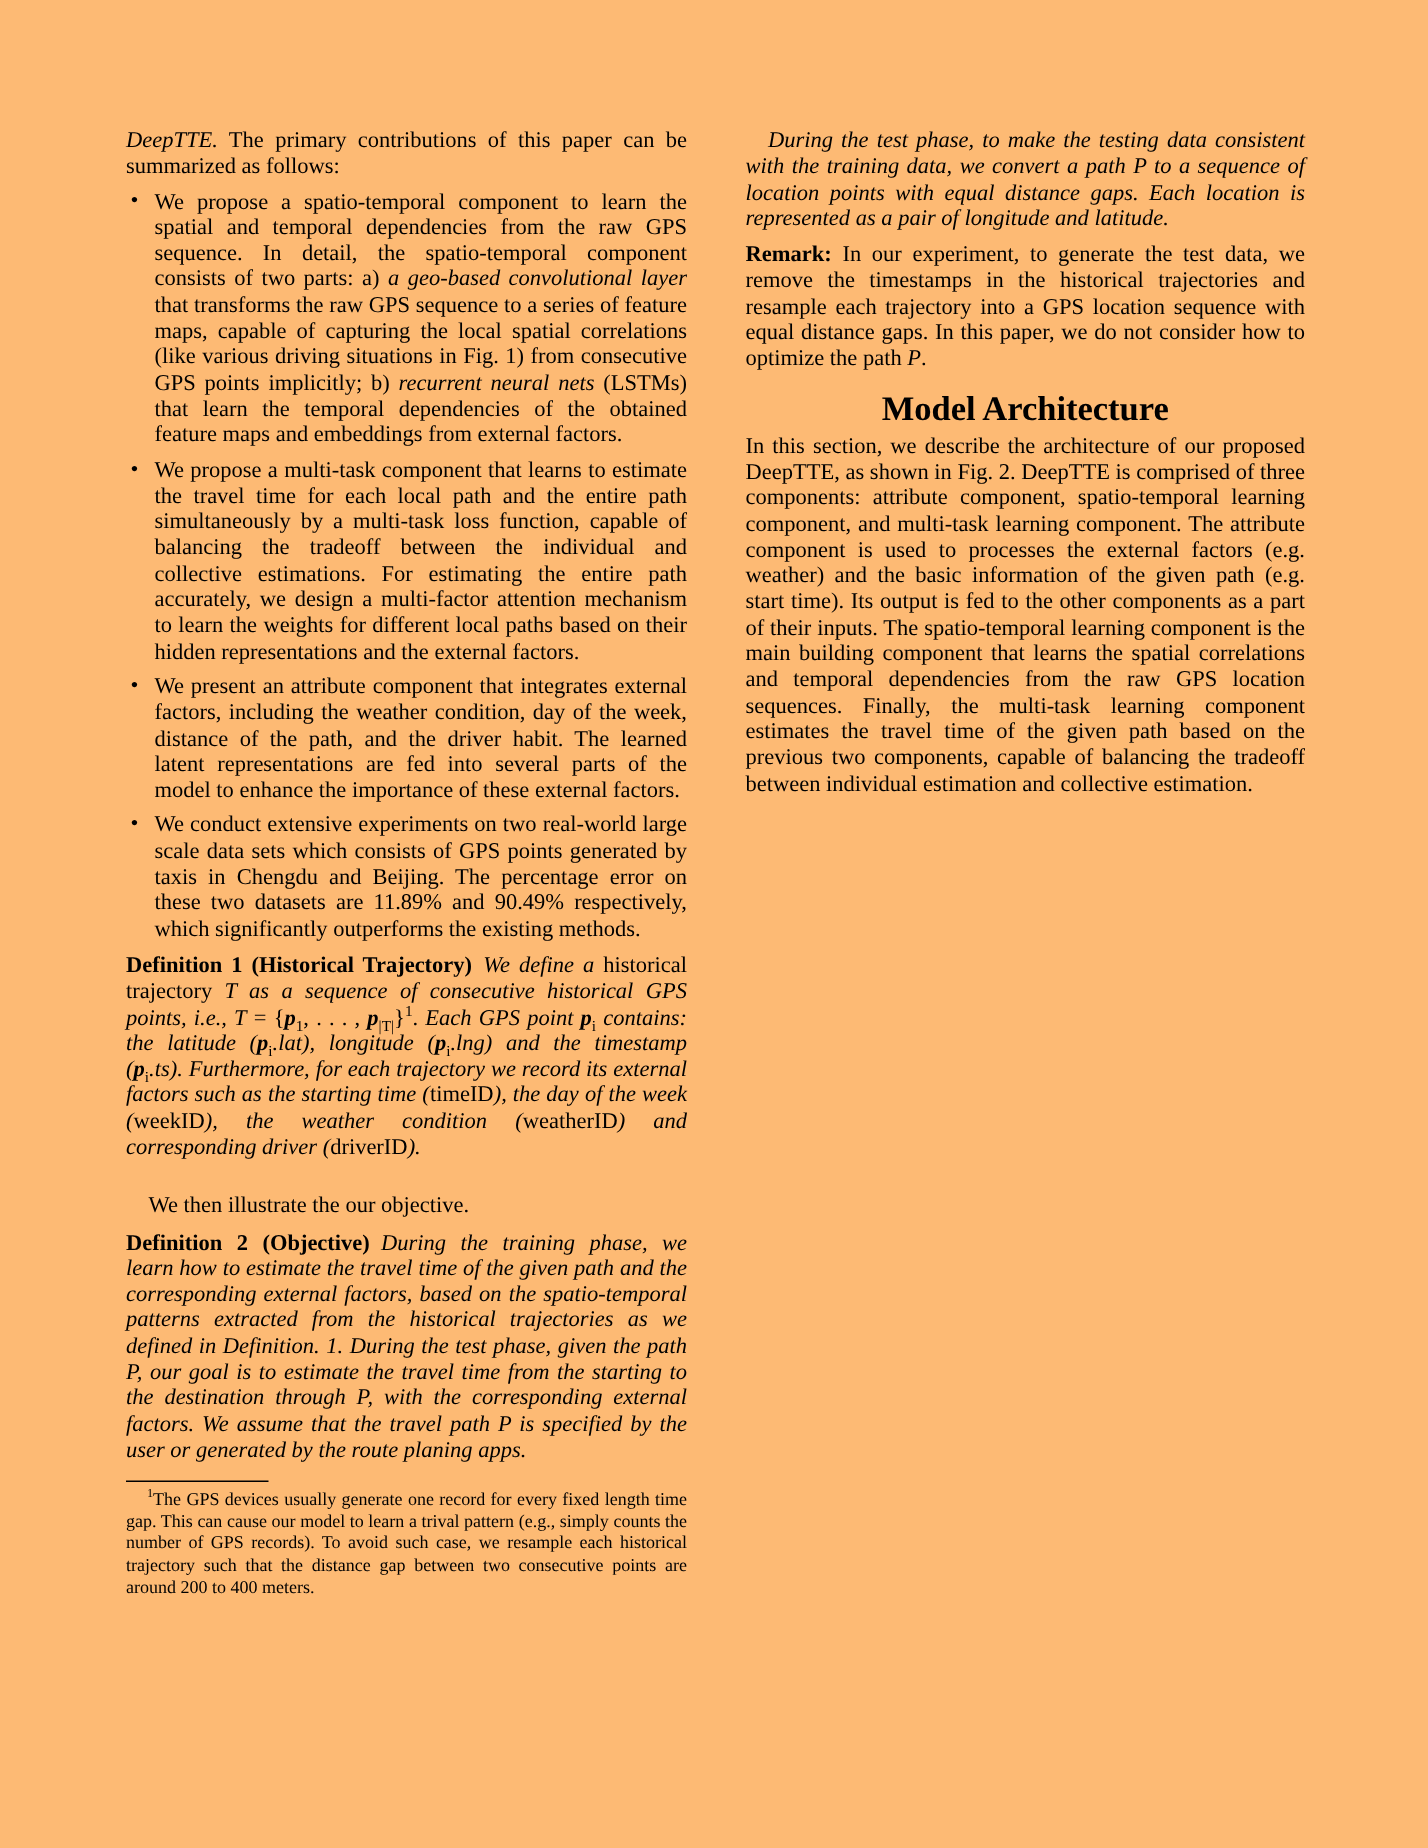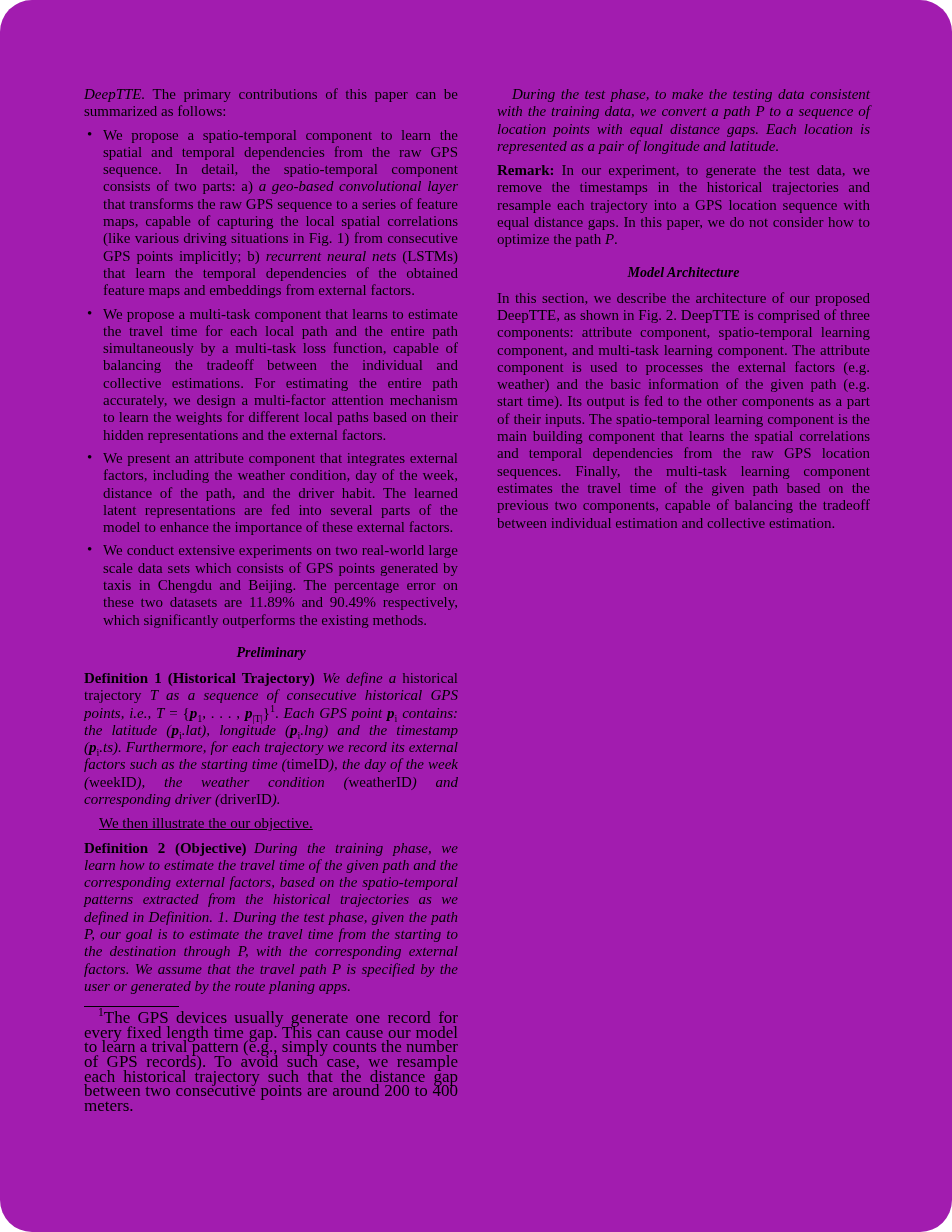--- a/index.html
+++ b/index.html
@@ -1,31 +1,31 @@
 <!DOCTYPE html>
 <html><head>
 <meta charset="utf-8">
 <style>
   html,body{margin:0;padding:0;background:#ffffff;}
   body{width:952px;height:1232px;position:relative;font-family:"Liberation Serif",serif;color:#000;}
-  .page{position:absolute;inset:0;background:#a21caf;overflow:hidden;border-radius:32px;}
+  .page{position:absolute;inset:0;background:#fdba74;overflow:hidden;}
   .col{position:absolute;top:86px;text-align:justify;font-size:15px;line-height:17.3px;}
   .col-left{left:84px;width:374px;}
   .col-right{left:497px;width:373px;}
   p{margin:0;}
   .para{margin-bottom:6px;}
   .bullet-list{list-style:none;margin:2px 0 0 0;padding:0;}
   .bullet-item{position:relative;padding-left:19px;margin-bottom:6px;}
   .bullet-marker{position:absolute;left:3px;top:-1px;}
-  .section-heading{font-size:14px;font-weight:700;text-align:center;margin:13px 0 7px 0;line-height:21px;font-style:italic;}
+  .section-heading{font-size:23px;font-weight:700;text-align:center;margin:13px 0 7px 0;line-height:21px;}
   .def-para{margin-top:7px;font-family:Liberation Serif, serif;}
-  .lead-para{margin-top:7px;text-indent:15px;text-decoration:underline;}
+  .lead-para{margin-top:22px;text-indent:15px;}
   .indent-first{text-indent:15px;}
   .footnote-rule{width:95px;height:0;border-top:1.2px solid #000;margin:11px 0 4px 0;}
-  .footnote{font-size:17px;line-height:14.6px;text-indent:14px;}
+  .footnote{font-size:12px;line-height:14.6px;text-indent:14px;}
   .remark-para{margin-top:7px;font-family:Liberation Serif, serif;}
   
   .seg-i{font-style:italic;}
   .seg-b{font-weight:700;}
   .seg-bi{font-weight:700;font-style:italic;}
   .seg-sup{font-size:68%;vertical-align:super;line-height:0;}
   .seg-sub{font-size:68%;vertical-align:sub;line-height:0;}
 </style>
 </head>
 <body>
@@ -48,21 +48,20 @@
       <li class="bullet-item">
         <span class="bullet-marker">•</span>
         <span><span>We present an attribute component that integrates external factors, including the weather condition, day of the week, distance of the path, and the driver habit. The learned latent representations are fed into several parts of the model to enhance the importance of these external factors.</span></span>
       </li>
       <li class="bullet-item">
         <span class="bullet-marker">•</span>
         <span><span>We conduct extensive experiments on two real-world large scale data sets which consists of GPS points generated by taxis in Chengdu and Beijing. The percentage error on these two datasets are 11.89% and 90.49% respectively, which significantly outperforms the existing methods.</span></span>
       </li>
     </ul>
 
-    <h2 class="section-heading">Preliminary</h2>
 
 
     <p class="def-para"><span class="seg-b">Definition 1 (Historical Trajectory)</span><span> </span><span class="seg-i">We define a </span><span>historical trajectory </span><span class="seg-i">T </span><span class="seg-i">as a sequence of consecutive historical GPS points, i.e., </span><span class="seg-i">T</span><span> = {</span><span class="seg-bi">p</span><span class="seg-sub">1</span><span>, . . . , </span><span class="seg-bi">p</span><span class="seg-sub">|T|</span><span>}</span><span class="seg-sup">1</span><span>. </span><span class="seg-i">Each GPS point </span><span class="seg-bi">p</span><span class="seg-sub">i</span><span class="seg-i"> contains: the latitude (</span><span class="seg-bi">p</span><span class="seg-sub">i</span><span class="seg-i">.lat</span><span class="seg-i">), longitude (</span><span class="seg-bi">p</span><span class="seg-sub">i</span><span class="seg-i">.lng</span><span class="seg-i">) and the timestamp (</span><span class="seg-bi">p</span><span class="seg-sub">i</span><span class="seg-i">.ts</span><span class="seg-i">). Furthermore, for each trajectory we record its external factors such as the starting time (</span><span>timeID</span><span class="seg-i">), the day of the week (</span><span>weekID</span><span class="seg-i">), the weather condition (</span><span>weatherID</span><span class="seg-i">) and corresponding driver (</span><span>driverID</span><span class="seg-i">).</span></p>
 
     <p class="lead-para"><span>We then illustrate the our objective.</span></p>
 
     <p class="def-para"><span class="seg-b">Definition 2 (Objective)</span><span> </span><span class="seg-i">During the training phase, we learn how to estimate the travel time of the given path and the corresponding external factors, based on the spatio-temporal patterns extracted from the historical trajectories as we defined in Definition. 1. During the test phase, given the path </span><span class="seg-i">P</span><span class="seg-i">, our goal is to estimate the travel time from the starting to the destination through </span><span class="seg-i">P</span><span class="seg-i">, with the corresponding external factors. We assume that the travel path </span><span class="seg-i">P</span><span class="seg-i"> is specified by the user or generated by the route planing apps.</span></p>
 
     <div class="footnote-rule"></div>
 

